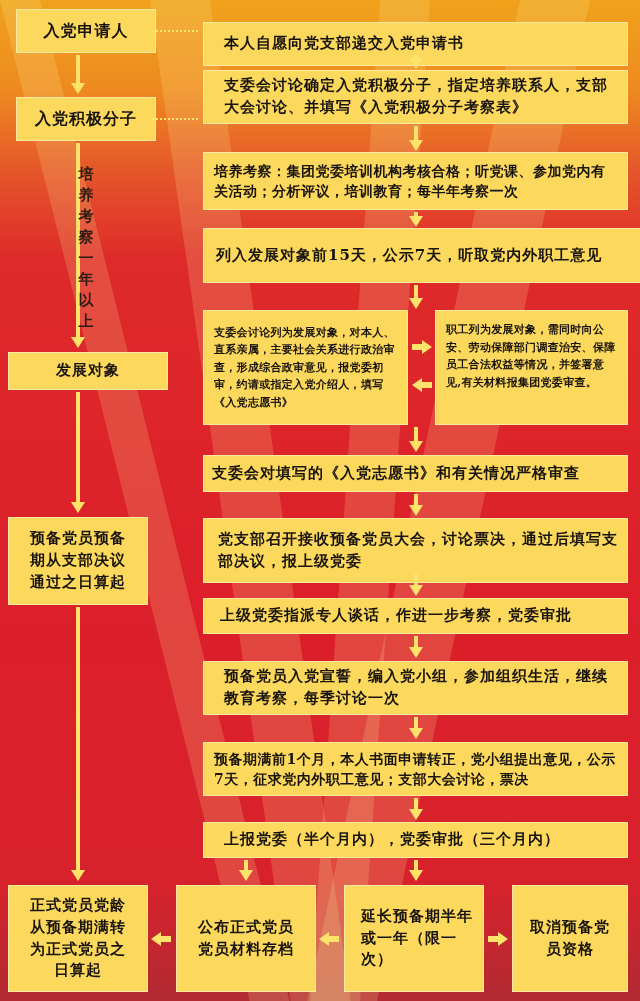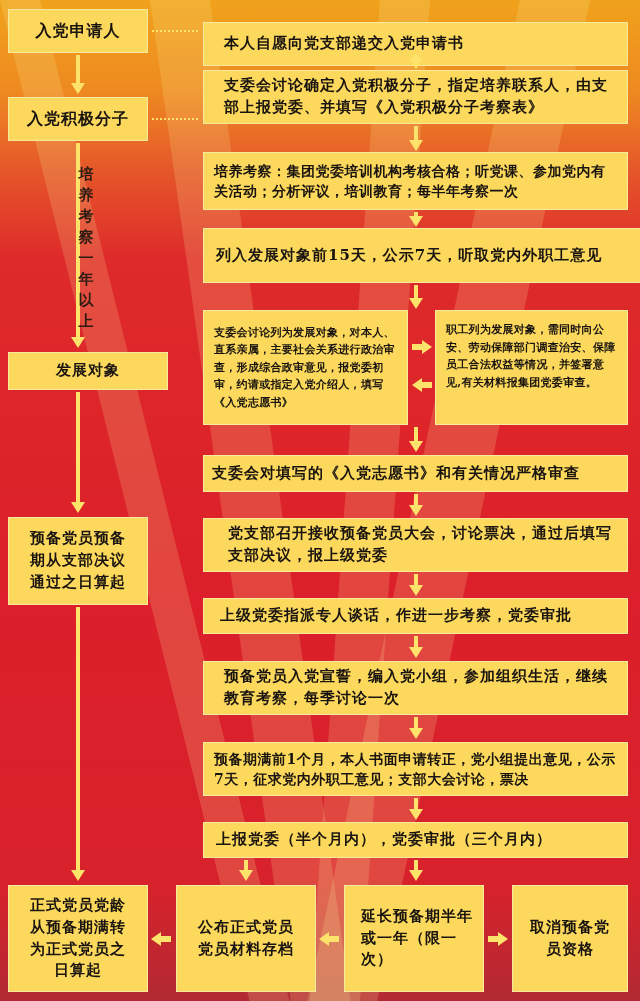--- a/index.html
+++ b/index.html
@@ -5,21 +5,21 @@
   html,body{margin:0;padding:0;}
   body{width:640px;height:1001px;overflow:hidden;font-family:"DejaVu Serif","Liberation Serif",serif;}
   #canvas{position:relative;width:640px;height:1001px;overflow:hidden;
     background:linear-gradient(180deg,#f0a21c 0px,#ee8a20 90px,#e5572a 170px,#de2a2a 260px,#dc1f2a 600px,#d8222b 880px,#b22a33 1001px);}
   .ray{position:absolute;top:0;height:1001px;opacity:.18;background:#fff3a0;transform-origin:top center;}
   .box{position:absolute;background:#fcd95c;border:1px solid #f6e9a0;box-sizing:border-box;color:#1a1410;
     display:flex;align-items:center;font-weight:bold;line-height:1.45;}
   .box.center{justify-content:center;text-align:center;}
   .box.left{justify-content:flex-start;text-align:left;padding-left:12px;padding-right:8px;}
   .box span{display:block;}
-  .f16{font-size:16px;letter-spacing:1px;}
+  .f16{font-size:16px;letter-spacing:1px;margin-left:8px;}
   .f15{font-size:15px;letter-spacing:1px;}
   .f14{font-size:14px;letter-spacing:.5px;}
   .f11{font-size:11px;line-height:1.6;letter-spacing:.3px;}
   .arrow-down{position:absolute;width:0;height:0;border-left:7px solid transparent;border-right:7px solid transparent;border-top:11px solid #fde36a;}
   .stem{position:absolute;width:4px;background:#fde36a;}
   .dots{position:absolute;height:0;border-top:2px dotted #fde36a;}
   .harrow{position:absolute;}
   .vtext{position:absolute;left:44px;top:164px;width:20px;font-size:15px;font-weight:bold;color:#2a1c12;line-height:21px;text-align:center;margin-left:32px;}
 </style>
 </head>
@@ -64,21 +64,21 @@
   <div class="dots" style="left:152px;top:30px;width:46px;"></div>
   <div class="dots" style="left:152px;top:118px;width:46px;"></div>
 
   <div class="box left f15" style="left:203px;top:22px;width:425px;height:44px;padding-left:20px;">
       <span>本人自愿向党支部递交入党申请书</span>
     </div>
   <div class="stem" style="left:414px;top:55px;height:5px;"></div>
   <div class="arrow-down" style="left:409px;top:58px;"></div>
 
   <div class="box left f15" style="left:203px;top:70px;width:425px;height:54px;padding-left:20px;">
-      <span>支委会讨论确定入党积极分子，指定培养联系人，由支部上报党委、并填写《入党积极分子考察表》</span>
+      <span>支委会讨论确定入党积极分子，指定培养联系人，支部大会讨论、并填写《入党积极分子考察表》</span>
     </div>
   <div class="stem" style="left:414px;top:126px;height:14px;"></div>
   <div class="arrow-down" style="left:409px;top:140px;"></div>
 
   <div class="box left f14" style="left:203px;top:152px;width:425px;height:58px;padding-left:10px;">
       <span>培养考察：集团党委培训机构考核合格；听党课、参加党内有关活动；分析评议，培训教育；每半年考察一次</span>
     </div>
   <div class="stem" style="left:414px;top:212px;height:5px;"></div>
   <div class="arrow-down" style="left:409px;top:216px;"></div>
 
@@ -102,21 +102,21 @@
     </svg>
   <div class="stem" style="left:414px;top:427px;height:16px;"></div>
   <div class="arrow-down" style="left:409px;top:441px;"></div>
 
   <div class="box left f15" style="left:203px;top:455px;width:425px;height:37px;padding-left:8px;">
       <span>支委会对填写的《入党志愿书》和有关情况严格审查</span>
     </div>
   <div class="stem" style="left:414px;top:494px;height:12px;"></div>
   <div class="arrow-down" style="left:409px;top:505px;"></div>
 
-  <div class="box left f15" style="left:203px;top:518px;width:425px;height:54px;padding-left:24px;">
+  <div class="box left f15" style="left:203px;top:518px;width:425px;height:65px;padding-left:14px;">
       <span>党支部召开接收预备党员大会，讨论票决，通过后填写支部决议，报上级党委</span>
     </div>
   <div class="stem" style="left:414px;top:574px;height:12px;"></div>
   <div class="arrow-down" style="left:409px;top:585px;"></div>
 
   <div class="box left f15" style="left:203px;top:598px;width:425px;height:36px;padding-left:16px;">
       <span>上级党委指派专人谈话，作进一步考察，党委审批</span>
     </div>
   <div class="stem" style="left:414px;top:636px;height:12px;"></div>
   <div class="arrow-down" style="left:409px;top:647px;"></div>
@@ -126,21 +126,21 @@
     </div>
   <div class="stem" style="left:414px;top:717px;height:12px;"></div>
   <div class="arrow-down" style="left:409px;top:728px;"></div>
 
   <div class="box left f14" style="left:203px;top:742px;width:425px;height:54px;padding-left:10px;">
       <span>预备期满前1个月，本人书面申请转正，党小组提出意见，公示7天，征求党内外职工意见；支部大会讨论，票决</span>
     </div>
   <div class="stem" style="left:414px;top:798px;height:12px;"></div>
   <div class="arrow-down" style="left:409px;top:809px;"></div>
 
-  <div class="box left f15" style="left:203px;top:822px;width:425px;height:36px;padding-left:12px;">
+  <div class="box left f15" style="left:203px;top:822px;width:425px;height:36px;padding-left:20px;">
       <span>上报党委（半个月内），党委审批（三个月内）</span>
     </div>
   <div class="stem" style="left:244px;top:860px;height:12px;"></div>
   <div class="arrow-down" style="left:239px;top:870px;"></div>
   <div class="stem" style="left:414px;top:860px;height:12px;"></div>
   <div class="arrow-down" style="left:409px;top:870px;"></div>
 
   <div class="box center f15" style="left:176px;top:885px;width:140px;height:107px;padding:0 16px;">
       <span>公布正式党员党员材料存档</span>
     </div>

